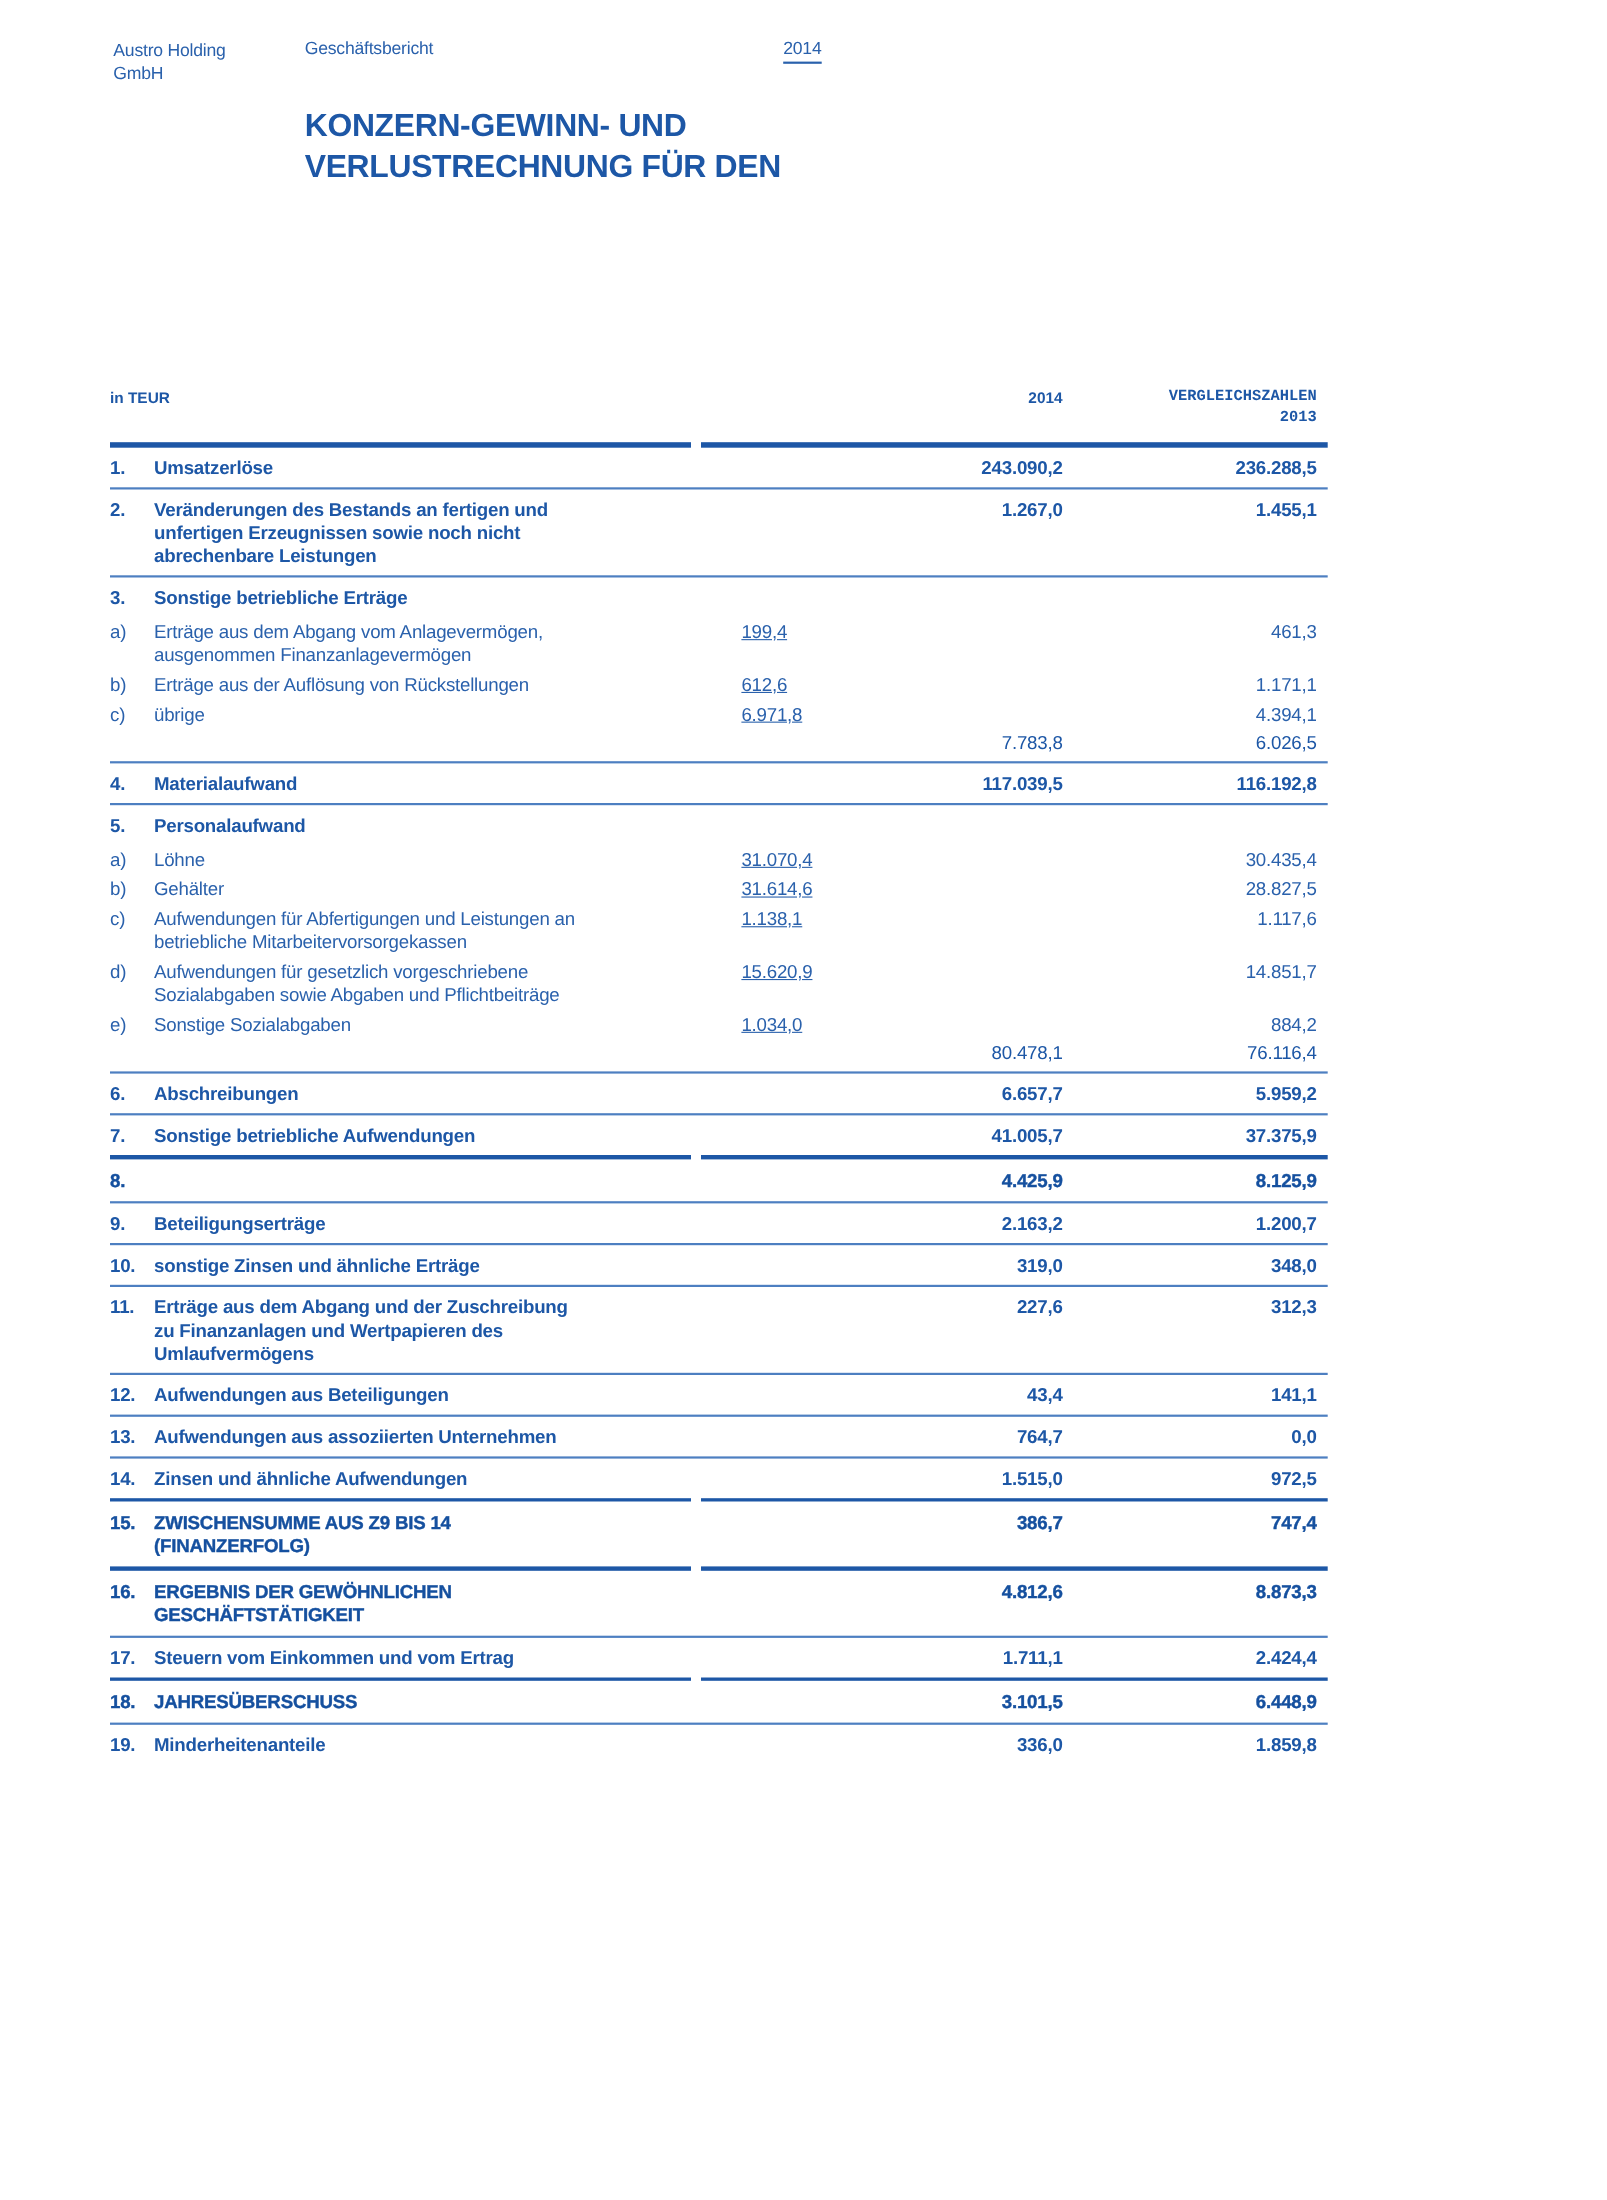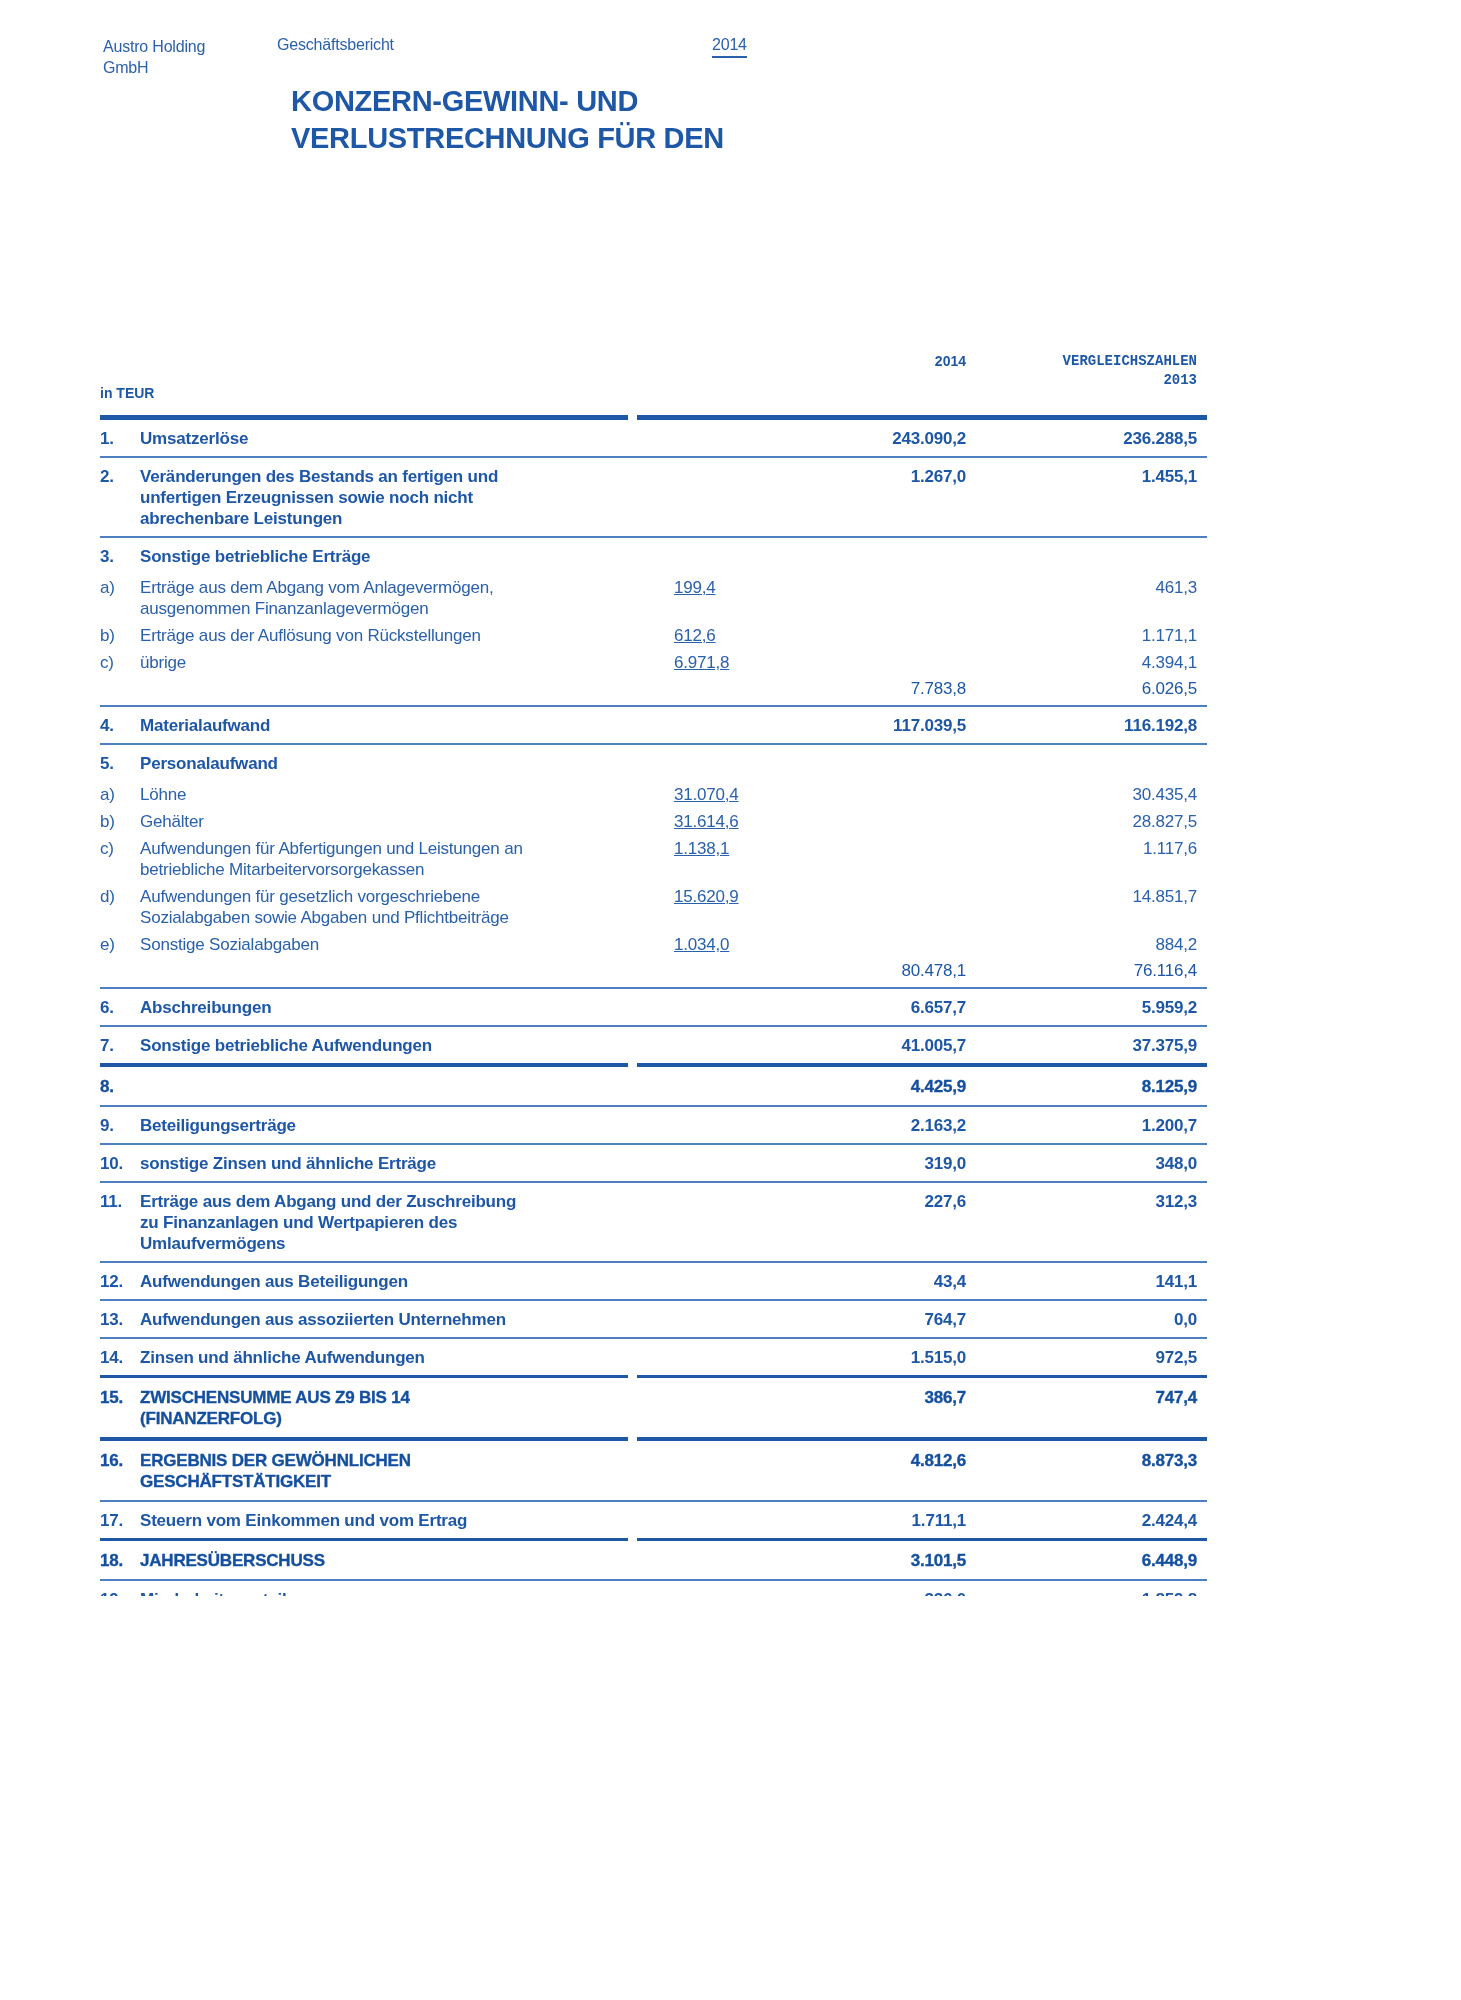--- a/index.html
+++ b/index.html
@@ -9,28 +9,28 @@
     color:var(--ink, #2a61ac);
     letter-spacing:-0.2px;
     overflow:hidden;
   }
   
   .hdr-company { position:absolute; left:103px; top:36px; font-size:16px; line-height:21px; }
   .hdr-doctype { position:absolute; left:277px; top:36px; font-size:16px; }
   .hdr-year    { position:absolute; left:712px; top:36px; font-size:16px;
                  border-bottom:2px solid var(--ink,#2a61ac); padding-bottom:2px; }
   
-  .title { position:absolute; left:277px; top:83px; font-size:29px; font-weight:bold;
-           line-height:37px; color:var(--ink-strong,#1d57a6); letter-spacing:-0.3px;margin-left:14px; }
+  .title { position:absolute; left:277px; top:97px; font-size:29px; font-weight:bold;
+           line-height:37px; color:var(--ink-strong,#1d57a6); letter-spacing:-0.3px; }
   
   .pl-table { position:absolute; left:100px; top:352px; width:1107px; font-size:17px; }
   .thead { display:grid; grid-template-columns:40px 1fr 138px 154px 231px 10px;
            font-size:14px; font-weight:bold; line-height:19px; margin-bottom:12px;
            color:var(--ink-strong,#1d57a6); letter-spacing:0; }
-  .thead .unit { grid-column:1 / 3;margin-top:32px; }
+  .thead .unit { grid-column:1 / 3; }
   .thead .c2 { grid-column:4; text-align:right; }
   .thead .c3 { grid-column:5; text-align:right;font-family:Liberation Mono, monospace; }
   .rule { height:2px; background:var(--rule,#4d7fc1); }
   .rule.heavy { height:3.5px;
     background:linear-gradient(90deg, var(--rule-heavy,#1d57a6) 0 528px, rgba(255,255,255,0) 528px 537px, var(--rule-heavy,#1d57a6) 537px 100%); }
   .rule.top { height:5px;
     background:linear-gradient(90deg, var(--rule-heavy,#1d57a6) 0 528px, rgba(255,255,255,0) 528px 537px, var(--rule-heavy,#1d57a6) 537px 100%); }
   .trow { display:grid; grid-template-columns:40px 1fr 138px 154px 231px 10px;
           line-height:21px; align-items:start; font-variant-numeric:tabular-nums; }
   .trow .num   { grid-column:1; }

